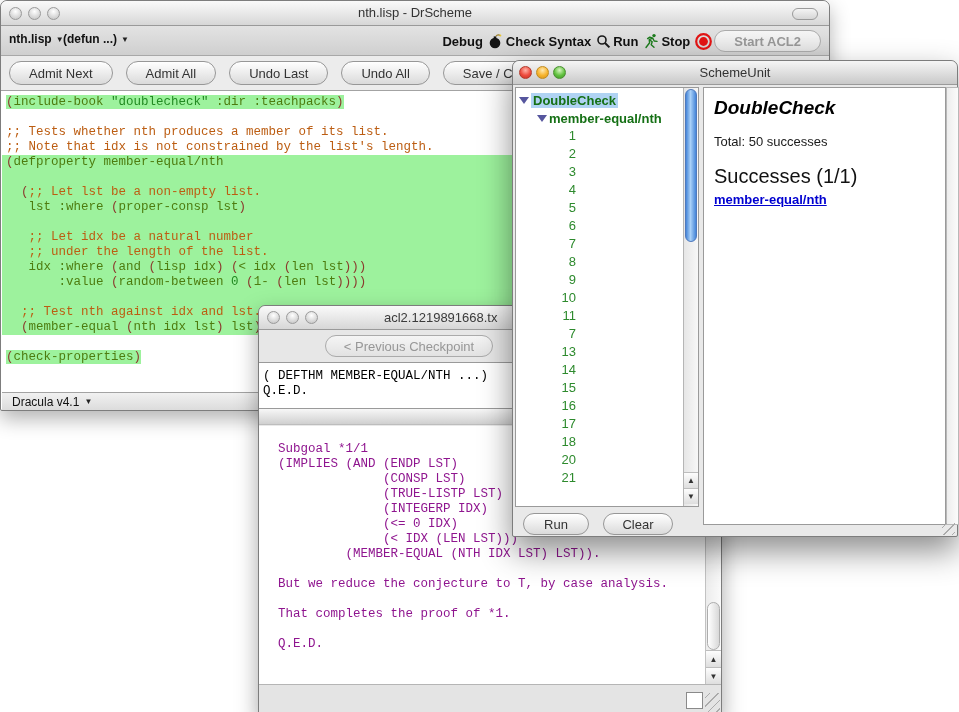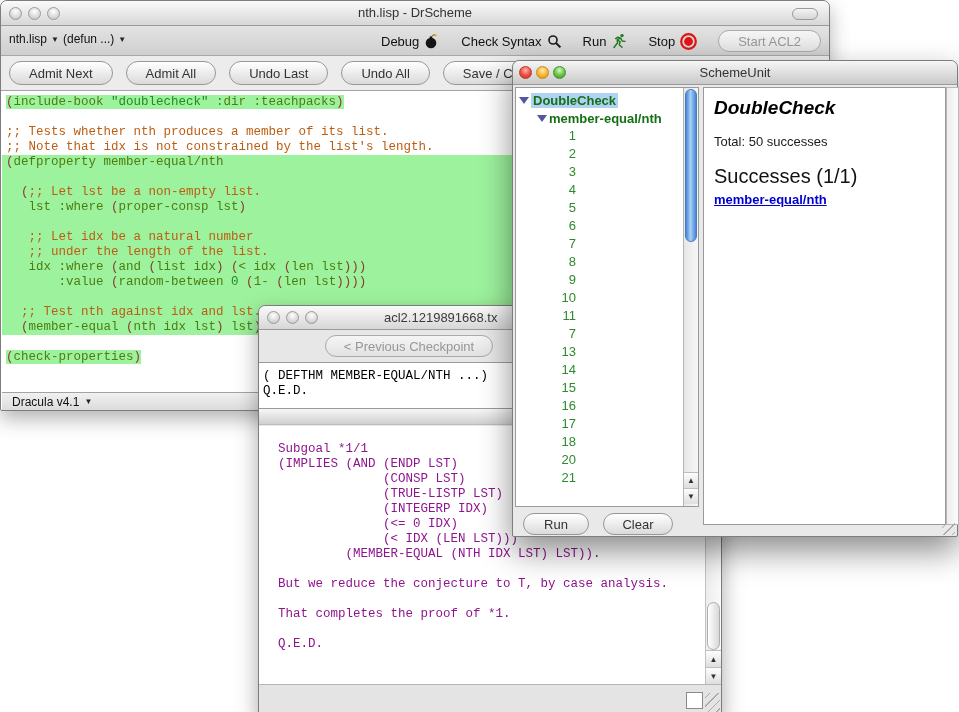--- a/index.html
+++ b/index.html
@@ -27,24 +27,24 @@
     display:inline-flex; align-items:center; justify-content:center;
     height:24px; padding:0 19px; border:1px solid #979797; border-radius:12px;
     background:linear-gradient(#ffffff,#dadada); color:#333; font-size:13px; white-space:nowrap;
   }
   .pill-btn.small { height:22px; border-radius:11px; }
   .pill-btn.disabled { color:#979797; background:linear-gradient(#f5f5f5,#e2e2e2); border-color:#ababab; }
 
   
   #win-main { left:0; top:0; width:830px; height:411px; z-index:1; border-radius:7px 7px 2px 2px;
               box-shadow:0 8px 20px rgba(0,0,0,.30); background:#fff; }
-  #main-toolbar { position:relative; height:30px; background:linear-gradient(#e3e3e3,#cfcfcf); border-bottom:1px solid #a8a8a8; }
+  #main-toolbar { position:relative; height:30px; background:linear-gradient(#e3e3e3,#cfcfcf); border-bottom:1px solid #a8a8a8;font-weight:bold; }
   .menu-chip { position:absolute; top:6px; display:flex; align-items:center; gap:4px; font-size:12px; color:#111; }
   .caret { font-size:8px; color:#222; }
-  #main-actions { position:absolute; right:8px; top:0; height:30px; display:flex; align-items:center; gap:21px; }
+  #main-actions { position:absolute; right:8px; top:0; height:30px; display:flex; align-items:center; gap:2px; }
   .action { display:flex; align-items:center; gap:5px; font-size:13px; color:#111; }
   #toolbar-pill { position:absolute; right:11px; top:7px; width:26px; height:12px; border:1px solid #9a9a9a;
                   border-radius:7px; background:linear-gradient(#f4f4f4,#d6d6d6); }
   #dracula-toolbar { position:relative; height:35px; background:#ececec; border-bottom:1px solid #a3a3a3;
                      display:flex; align-items:center; gap:13px; padding-left:8px; overflow:hidden; }
   #editor { position:absolute; top:91px; left:1px; right:1px; bottom:19px; background:#fff; overflow:hidden;
             font-family:"Liberation Mono", monospace; font-size:12.5px; line-height:15px; padding-top:3px; }
   .cl { padding-left:4px; white-space:pre; height:15px; }
   .cli { white-space:pre; }
   .hl-full { background:#9df29d; }
@@ -198,21 +198,21 @@
       <div class="cl"><span class="cli">&nbsp;</span></div>
       <div class="cl"><span class="cli"><span class="tk-com">;; Tests whether nth produces a member of its list.</span></span></div>
       <div class="cl"><span class="cli"><span class="tk-com">;; Note that idx is not constrained by the list's length.</span></span></div>
       <div class="cl hl-full"><span class="cli"><span class="tk-p">(</span><span class="tk-id">defproperty member-equal/nth</span></span></div>
       <div class="cl hl-full"><span class="cli">&nbsp;</span></div>
       <div class="cl hl-full"><span class="cli"><span class="tk-id">  </span><span class="tk-p">(</span><span class="tk-com">;; Let lst be a non-empty list.</span></span></div>
       <div class="cl hl-full"><span class="cli"><span class="tk-id">   lst :where </span><span class="tk-p">(</span><span class="tk-id">proper-consp lst</span><span class="tk-p">)</span></span></div>
       <div class="cl hl-full"><span class="cli">&nbsp;</span></div>
       <div class="cl hl-full"><span class="cli"><span class="tk-id">   </span><span class="tk-com">;; Let idx be a natural number</span></span></div>
       <div class="cl hl-full"><span class="cli"><span class="tk-id">   </span><span class="tk-com">;; under the length of the list.</span></span></div>
-      <div class="cl hl-full"><span class="cli"><span class="tk-id">   idx :where </span><span class="tk-p">(</span><span class="tk-id">and </span><span class="tk-p">(</span><span class="tk-id">list idx</span><span class="tk-p">) (</span><span class="tk-id">&lt; idx </span><span class="tk-p">(</span><span class="tk-id">len lst</span><span class="tk-p">)))</span></span></div>
+      <div class="cl hl-full"><span class="cli"><span class="tk-id">   idx :where </span><span class="tk-p">(</span><span class="tk-id">and </span><span class="tk-p">(</span><span class="tk-id">lisp idx</span><span class="tk-p">) (</span><span class="tk-id">&lt; idx </span><span class="tk-p">(</span><span class="tk-id">len lst</span><span class="tk-p">)))</span></span></div>
       <div class="cl hl-full"><span class="cli"><span class="tk-id">       :value </span><span class="tk-p">(</span><span class="tk-id">random-between </span><span class="tk-num">0</span><span class="tk-id"> </span><span class="tk-p">(</span><span class="tk-id">1- </span><span class="tk-p">(</span><span class="tk-id">len lst</span><span class="tk-p">))))</span></span></div>
       <div class="cl hl-full"><span class="cli">&nbsp;</span></div>
       <div class="cl hl-full"><span class="cli"><span class="tk-id">  </span><span class="tk-com">;; Test nth against idx and lst.</span></span></div>
       <div class="cl hl-full"><span class="cli"><span class="tk-id">  </span><span class="tk-p">(</span><span class="tk-id">member-equal </span><span class="tk-p">(</span><span class="tk-id">nth idx lst</span><span class="tk-p">)</span><span class="tk-id"> lst</span><span class="tk-p">))</span></span></div>
       <div class="cl"><span class="cli">&nbsp;</span></div>
       <div class="cl"><span class="cli hl-text"><span class="tk-p">(</span><span class="tk-id">check-properties</span><span class="tk-p">)</span></span></div>
     </div>
 
   <div id="status-bar">
     <span>Dracula v4.1</span>

